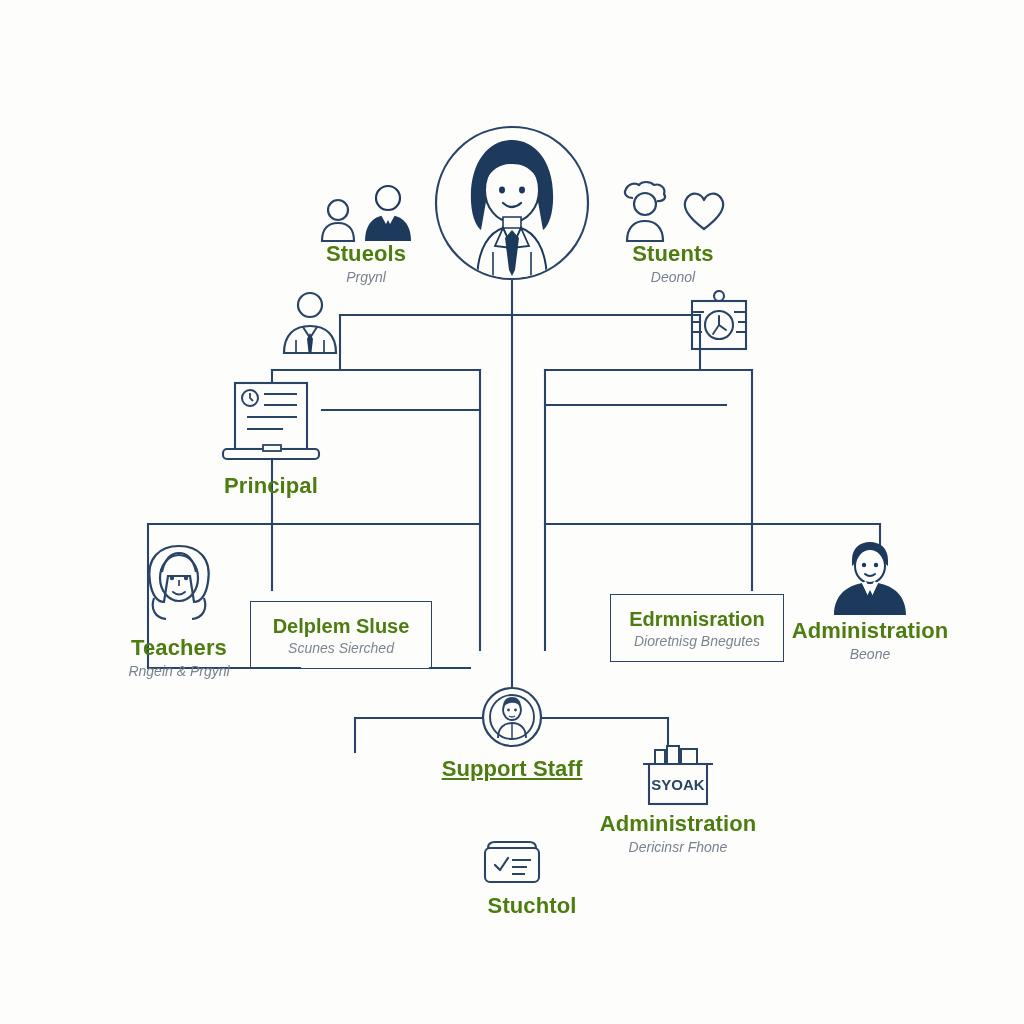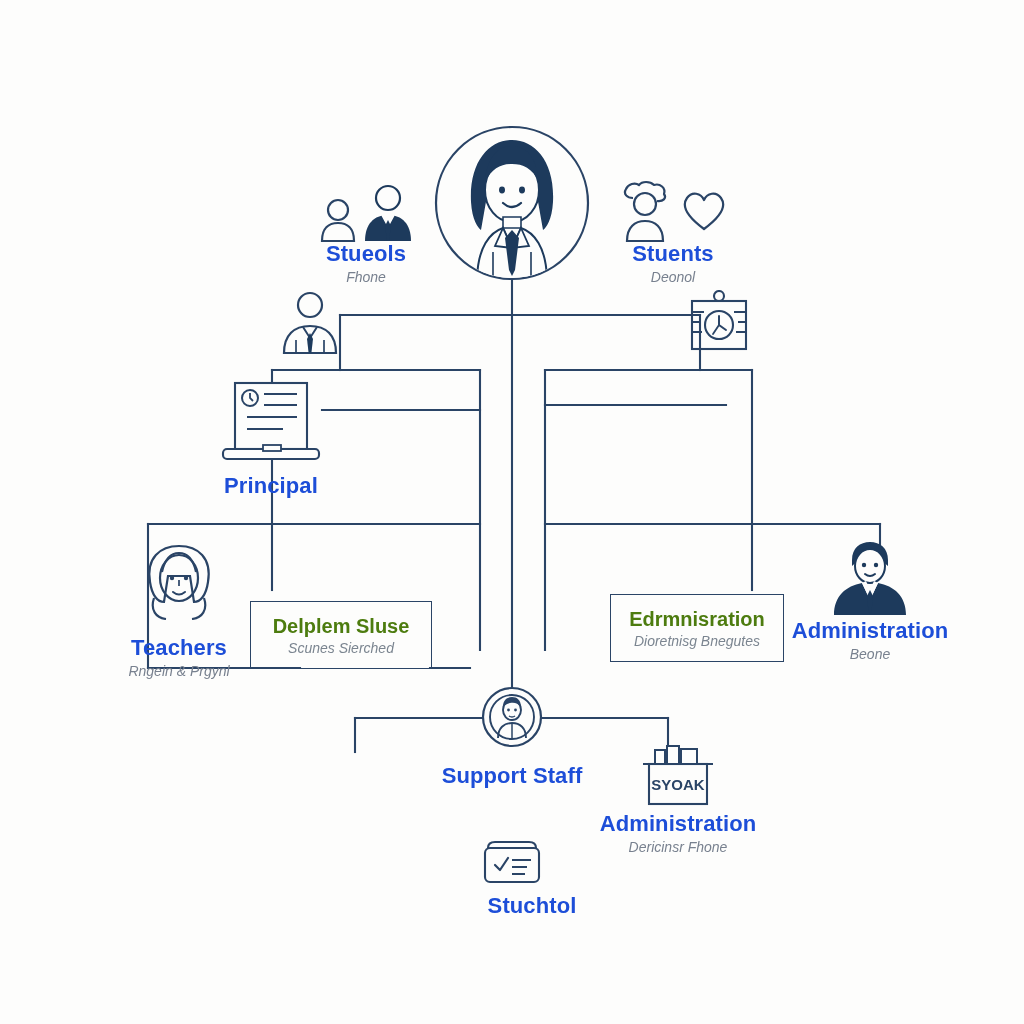--- a/index.html
+++ b/index.html
@@ -10,21 +10,21 @@
     font-family:"Liberation Sans", sans-serif;
     overflow:hidden;
     position:relative;
   }
   #stage{position:absolute;inset:0;width:1024px;height:1024px;}
   svg.lines{position:absolute;left:0;top:0;width:1024px;height:1024px;}
 
   .node{position:absolute;display:flex;flex-direction:column;align-items:center;}
   .node .title{
     font-weight:bold;
-    color:#1d4ed8;
+    color:#4d7c0f;
     letter-spacing:.1px;
     white-space:nowrap;
     line-height:1.12;
     text-align:center;
   }
   .node .sub{
     font-style:italic;
     color:#78818f;
     white-space:nowrap;
     text-align:center;
@@ -128,21 +128,21 @@
         <path d="M5 47 C5 34 12 29 21 29 C30 29 37 34 37 47 Z" fill="none" stroke="#2a4466" stroke-width="2.2"></path>
       </svg>
       <svg width="54" height="60" viewBox="0 0 54 60">
         <circle cx="27" cy="16" r="12" fill="#fdfdfc" stroke="#1d3a5c" stroke-width="2.2"></circle>
         <path d="M4 59 C4 42 13 33 27 33 C41 33 50 42 50 59 Z" fill="#1d3a5c"></path>
         <path d="M21 33 L27 44 L33 33" fill="#fdfdfc" stroke="#fdfdfc" stroke-width="1.6"></path>
         <path d="M27 38 L30 44 L28 58 L27 59 L26 58 L24 44 Z" fill="#1d3a5c"></path>
       </svg>
     </div>
     <div class="title t22">Stueols</div>
-    <div class="sub s14">Fhone</div>
+    <div class="sub s14">Prgynl</div>
   </div>
 
   <div class="node" style="left:598px;top:178px;width:150px;">
     <div style="display:flex;align-items:flex-end;gap:6px;height:64px;">
       <svg width="56" height="62" viewBox="0 0 56 62">
         <path d="M16 18 C10 18 6 14 9 9 C11 4 18 2 22 5 C25 1 33 1 37 5 C43 3 49 8 47 14 C50 18 46 22 40 21" fill="none" stroke="#2a4466" stroke-width="2.2" stroke-linejoin="round"></path>
         <circle cx="28" cy="24" r="11" fill="none" stroke="#2a4466" stroke-width="2.2"></circle>
         <path d="M10 61 C10 47 18 41 28 41 C38 41 46 47 46 61 Z" fill="none" stroke="#2a4466" stroke-width="2.2"></path>
       </svg>
       <svg width="50" height="46" viewBox="0 0 50 46" style="margin-bottom:10px;">
@@ -233,21 +233,21 @@
       <circle cx="31" cy="31" r="29" fill="#fdfdfc" stroke="#2a4466" stroke-width="2.2"></circle>
       <circle cx="31" cy="31" r="22" fill="none" stroke="#2a4466" stroke-width="1.9"></circle>
       <path d="M22 21 C22 14 26 11 31 11 C36 11 40 14 40 21 C37 17 33 16 29 17 C26 18 23 19 22 21 Z" fill="#2a4466"></path>
       <ellipse cx="31" cy="24" rx="9" ry="10" fill="none" stroke="#2a4466" stroke-width="1.9"></ellipse>
       <circle cx="27.5" cy="24" r="1.4" fill="#2a4466"></circle>
       <circle cx="34.5" cy="24" r="1.4" fill="#2a4466"></circle>
       <path d="M28 30 Q31 32 34 30" stroke="#2a4466" stroke-width="1.5" fill="none"></path>
       <path d="M17 52 C17 42 23 37 31 37 C39 37 45 42 45 52" fill="none" stroke="#2a4466" stroke-width="1.9"></path>
       <path d="M31 37 L31 52" stroke="#2a4466" stroke-width="1.5"></path>
     </svg>
-    <div class="title t22" style="margin-top:15px;line-height:1.2;">Support Staff</div>
+    <div class="title t22" style="margin-top:8px;line-height:1.2;text-decoration:underline;">Support Staff</div>
   </div>
 
 
   <div class="node" style="left:598px;top:742px;width:160px;">
     <svg class="icon" width="78" height="66" viewBox="0 0 78 66">
       <rect x="10" y="22" width="58" height="40" fill="#fdfdfc" stroke="#2a4466" stroke-width="2.1"></rect>
       <rect x="16" y="8" width="10" height="14" fill="#fdfdfc" stroke="#2a4466" stroke-width="2"></rect>
       <rect x="28" y="4" width="12" height="18" fill="#fdfdfc" stroke="#2a4466" stroke-width="2"></rect>
       <rect x="42" y="7" width="16" height="15" fill="#fdfdfc" stroke="#2a4466" stroke-width="2"></rect>
       <path d="M10 22 L4 22 M68 22 L74 22" stroke="#2a4466" stroke-width="2"></path>

